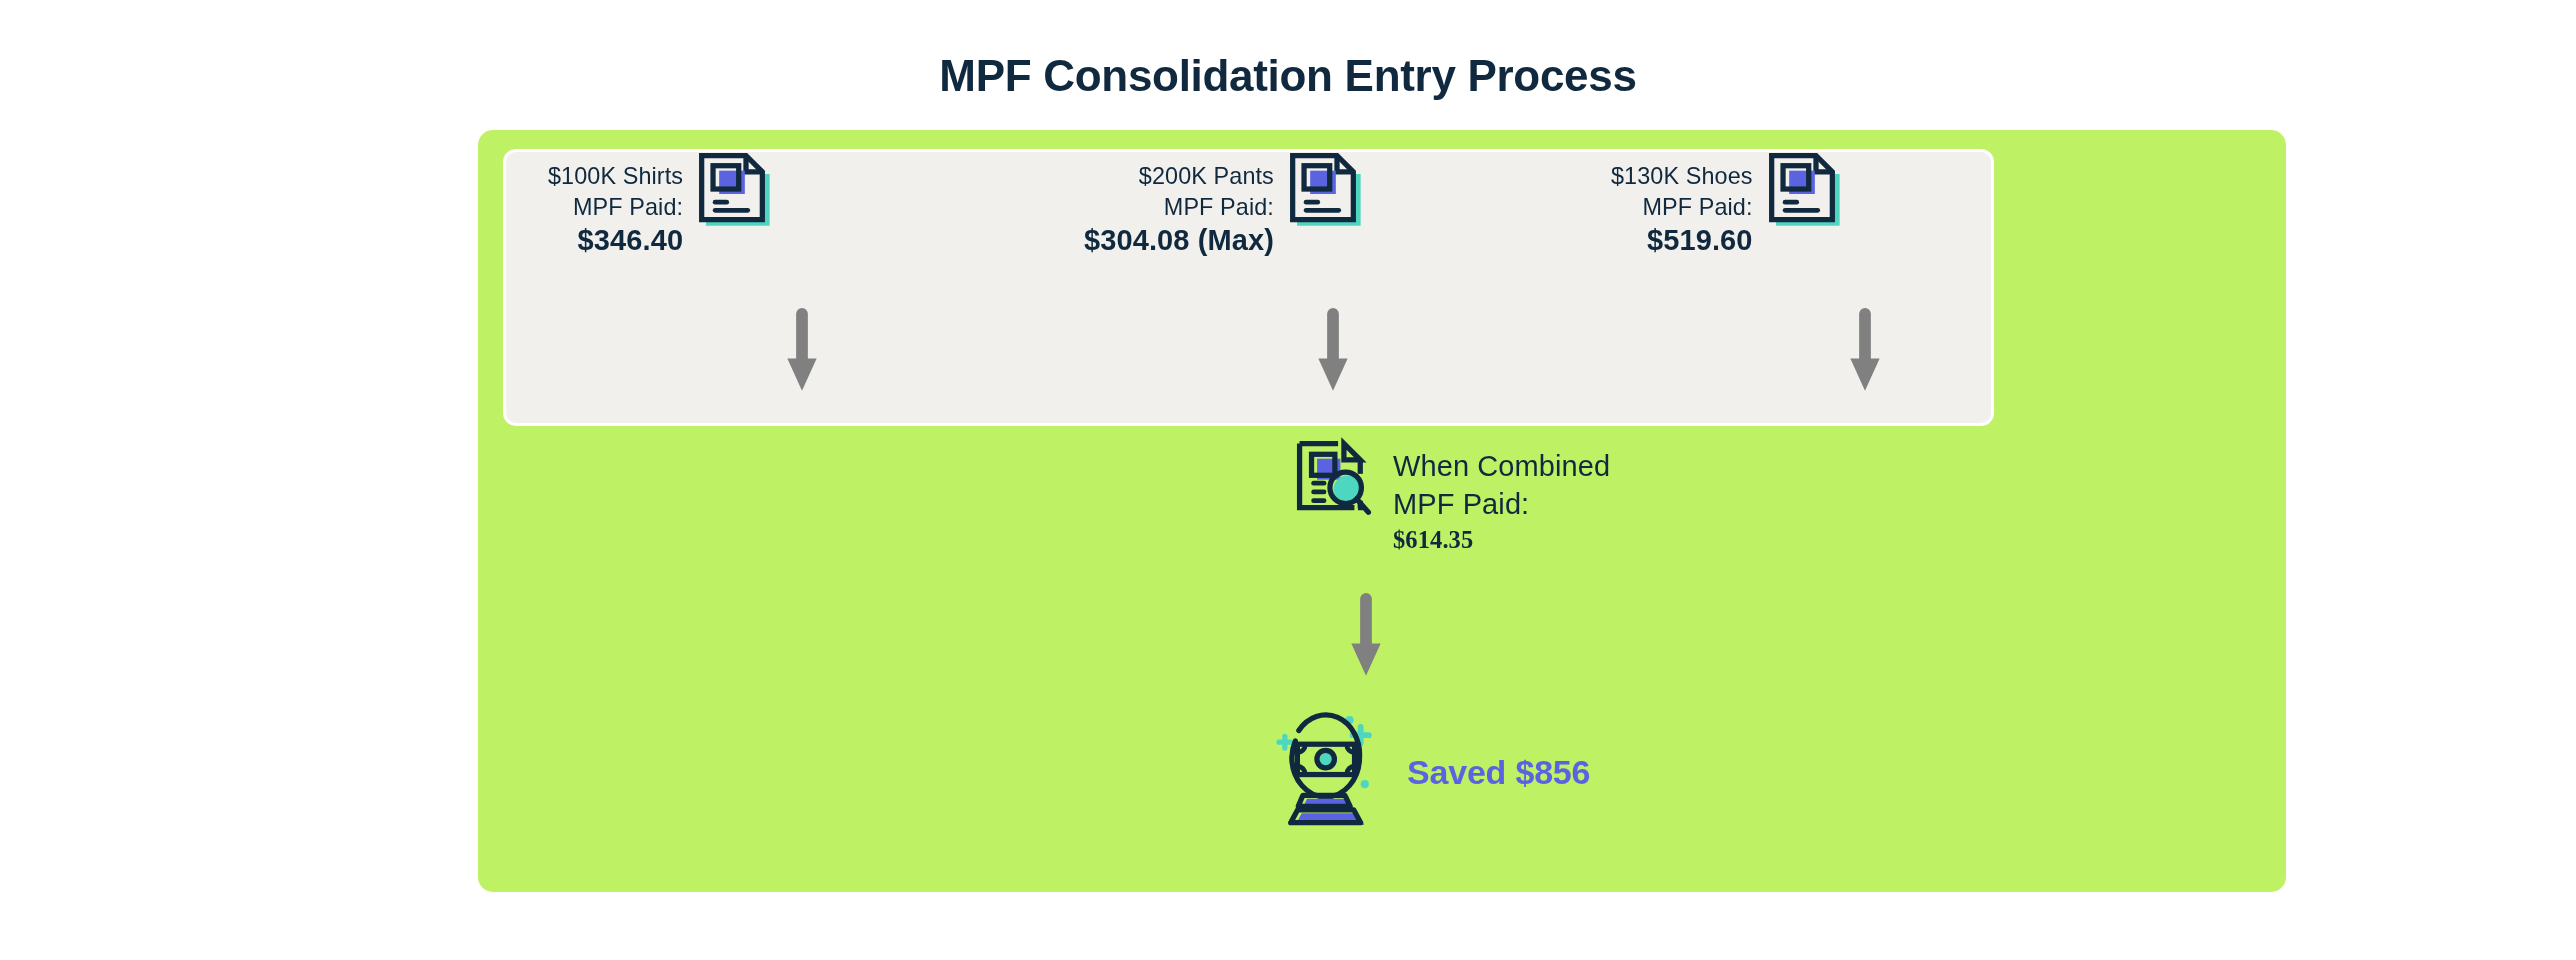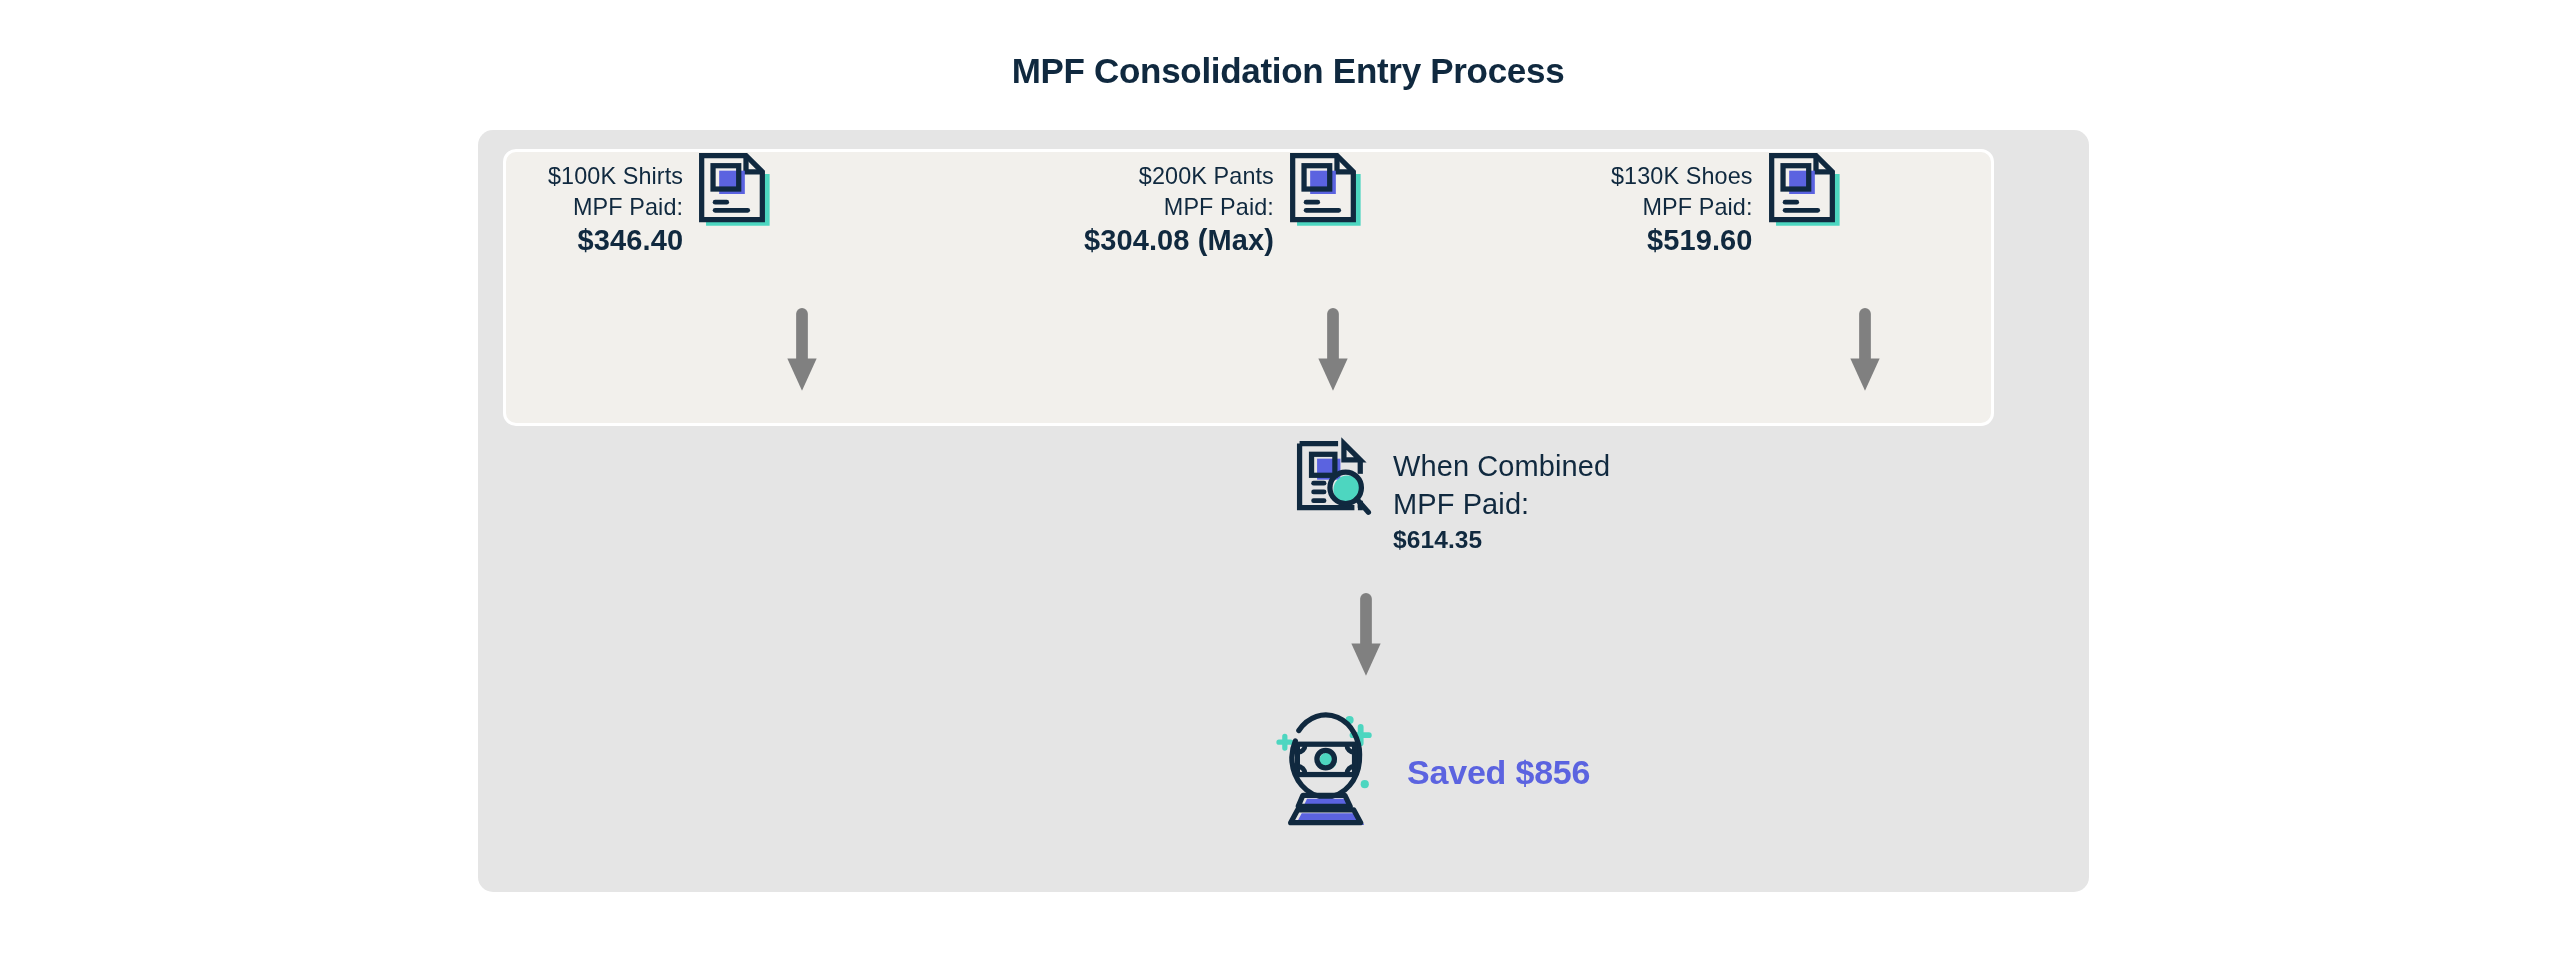--- a/index.html
+++ b/index.html
@@ -10,33 +10,33 @@
     overflow: hidden;
   }
   #root { position: relative; width: 2576px; height: 961px; background: #ffffff; }
 
   
   .title {
     position: absolute;
     left: 0; top: 51px;
     width: 2576px;
     text-align: center;
-    font-size: 35px;
+    font-size: 44px;
     font-weight: 700;
     letter-spacing: -0.3px;
     color: #10293f;
     white-space: nowrap;
   }
 
   
   .card {
     position: absolute;
     left: 478px; top: 130px;
-    width: 1611px; height: 762px;
-    background: #e5e5e5;
+    width: 1808px; height: 762px;
+    background: #bef264;
     border-radius: 15px;
   }
 
   
   .inner-box {
     position: absolute;
     left: 24.5px; top: 19px;
     width: 1491px; height: 277px;
     border: 3.5px solid #ffffff;
     border-radius: 13px;
@@ -89,21 +89,21 @@
     color: #10293f;
     line-height: 1.32;
     padding-top: 7px;
     white-space: nowrap;
     text-align: left;
   }
   .combined-text .l1, .combined-text .l2 {
     font-size: 29px; font-weight: 400; letter-spacing: 0.1px;
   }
   .combined-text .l3 {
-    font-size: 24.5px; font-weight: 700; letter-spacing: 0.1px;
+    font-size: 24.5px; font-weight: 700; letter-spacing: 0.1px; font-family: Liberation Serif, serif;
   }
 
   
   .savings {
     position: absolute;
     left: 794px; top: 584px;
     display: flex;
     align-items: center;
     gap: 30px;
   }

